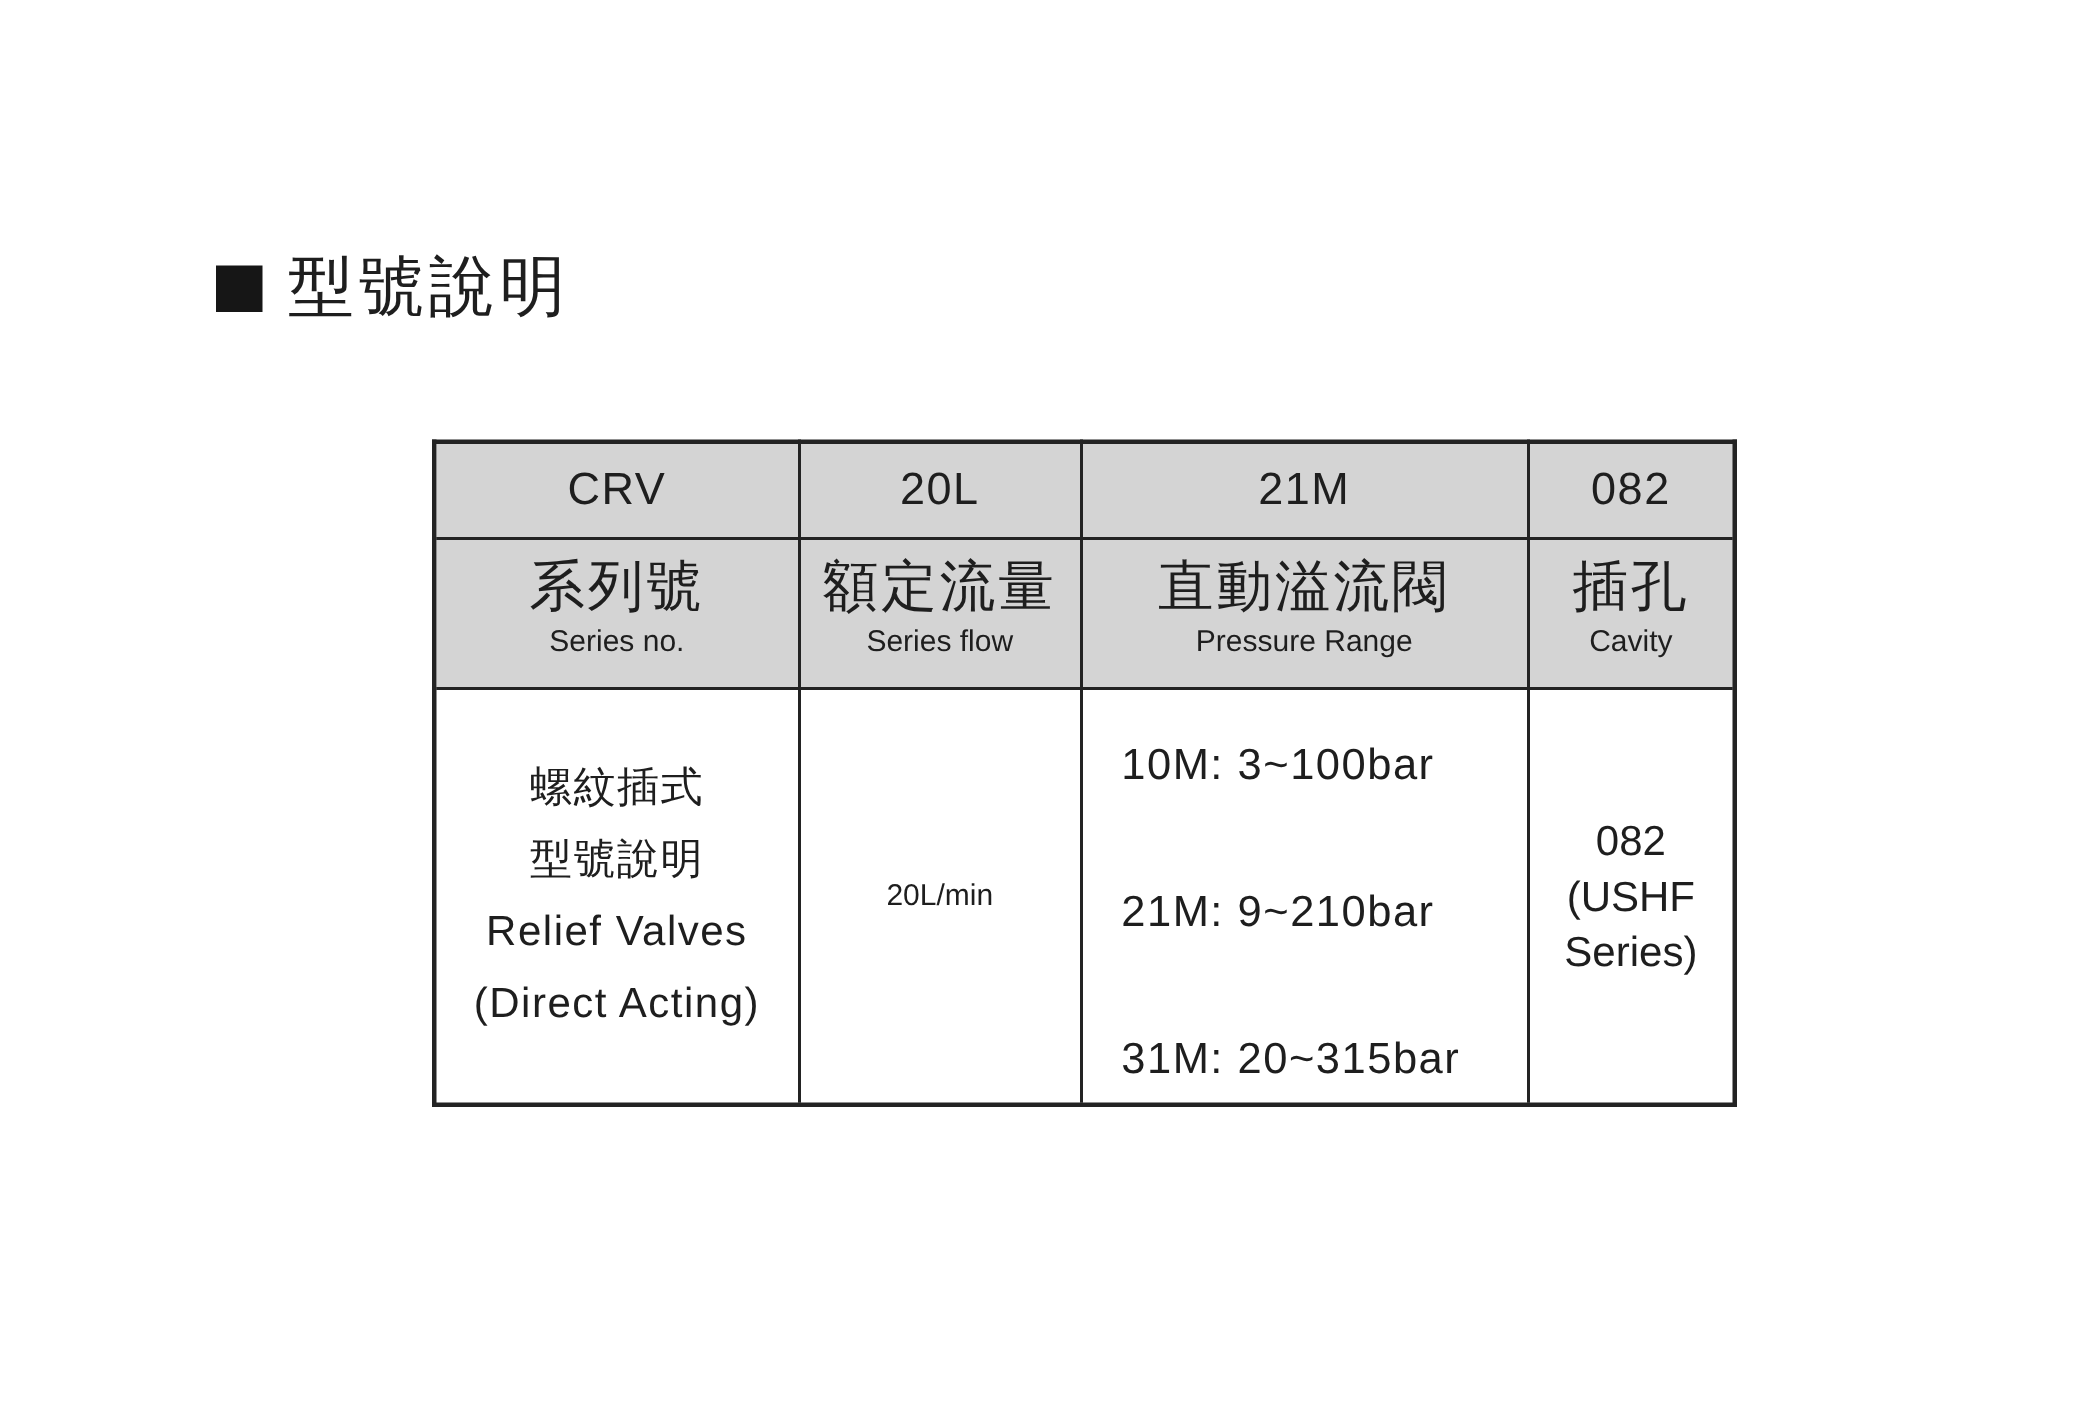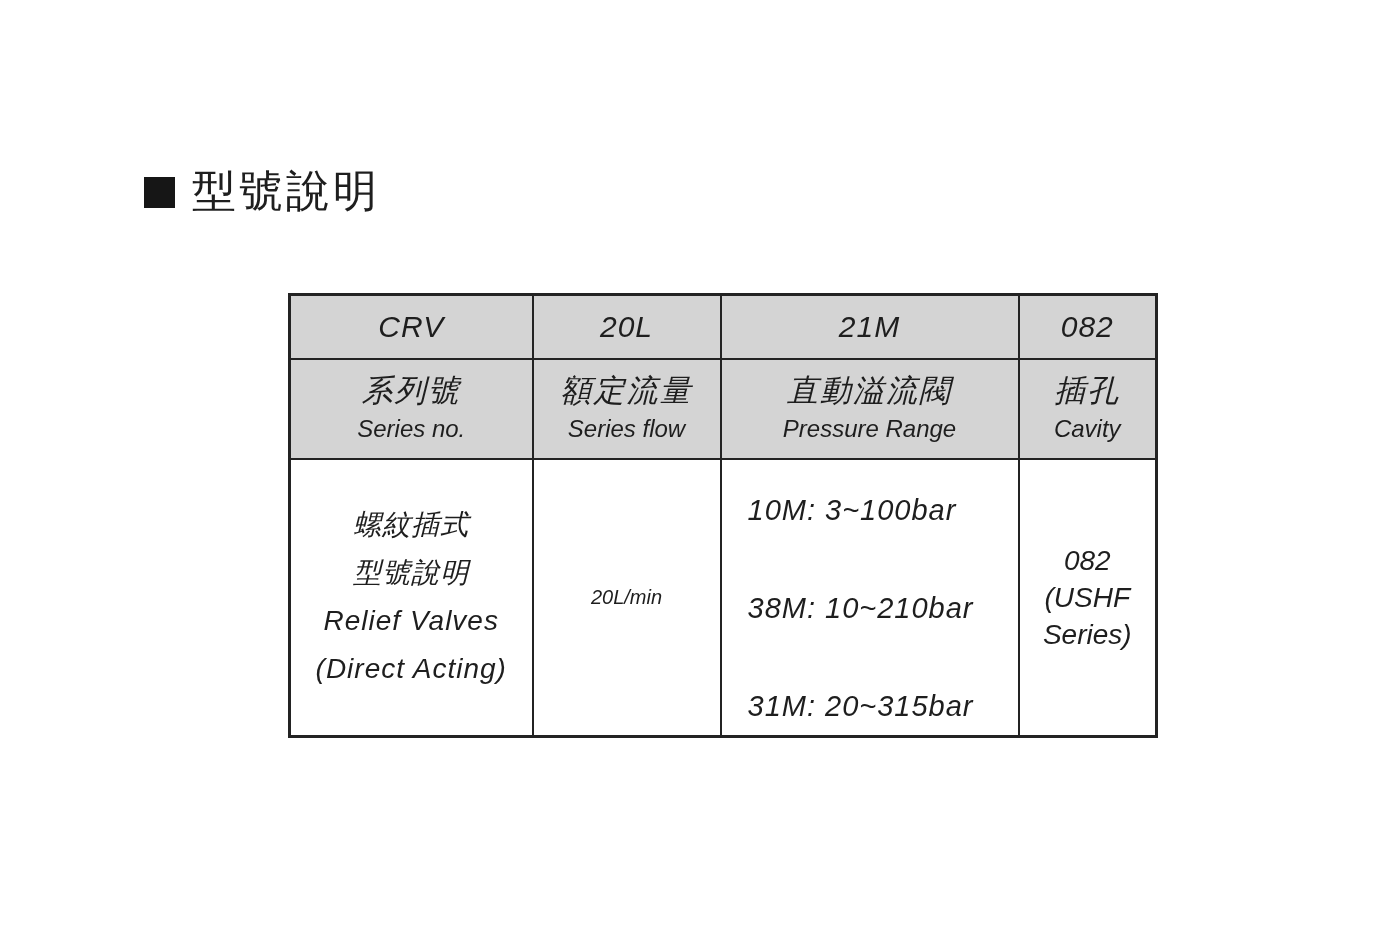--- a/index.html
+++ b/index.html
@@ -51,39 +51,38 @@
     table-layout:fixed;
   }
   .order-table td{
     border:2px solid var(--border-color);
     text-align:center;
     vertical-align:middle;
     overflow:hidden;
   }
   .order-table{
     border:3px solid var(--border-color);
-    font-style:italic;
   }
   tr.code-row td{
     background:var(--header-bg);
     height:64px;
     font-size:30px;
     letter-spacing:1px;
   }
   tr.label-row td{
     background:var(--header-bg);
     height:100px;
   }
   tr.label-row .zh{
-    font-size:31px;
+    font-size:37px;
     line-height:40px;
     letter-spacing:2px;
   }
   tr.label-row .en{
-    font-size:24px;
+    font-size:20px;
     line-height:35px;
   }
   tr.body-row td{
     background:#ffffff;
     height:278px;
   }
   .series-cell .line{
     font-size:28px;
     line-height:48px;
     letter-spacing:1px;
@@ -156,21 +155,21 @@
       <td class="series-cell">
         <div class="line">螺紋插式</div>
         <div class="line">型號說明</div>
         <div class="line">Relief Valves</div>
         <div class="line">(Direct Acting)</div>
       </td>
       <td class="flow-cell">20L/min</td>
       <td class="pressure-cell">
         <div class="pressure-stack">
           <div class="line">10M: 3~100bar</div>
-          <div class="line">38M: 10~210bar</div>
+          <div class="line">21M: 9~210bar</div>
           <div class="line">31M: 20~315bar</div>
         </div>
       </td>
       <td class="cavity-cell">
         <div class="line">082</div>
         <div class="line">(USHF</div>
         <div class="line">Series)</div>
       </td>
     </tr>
   </tbody>

